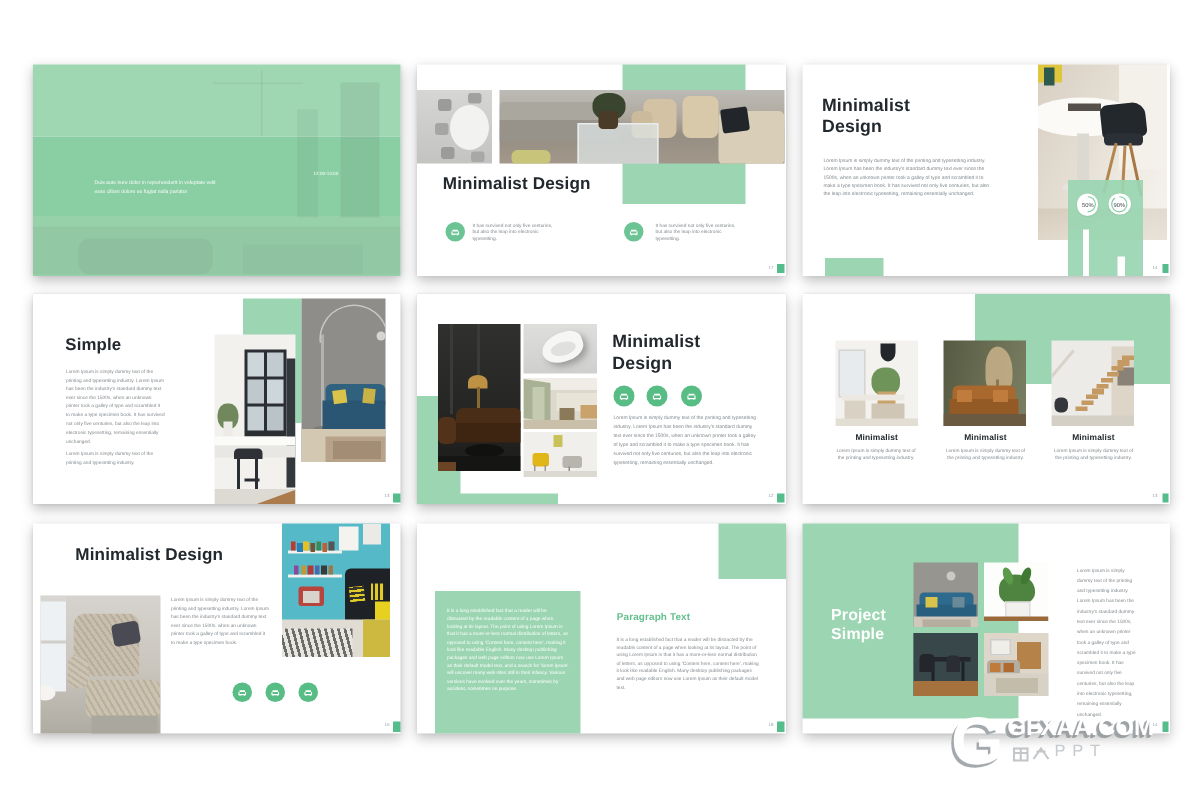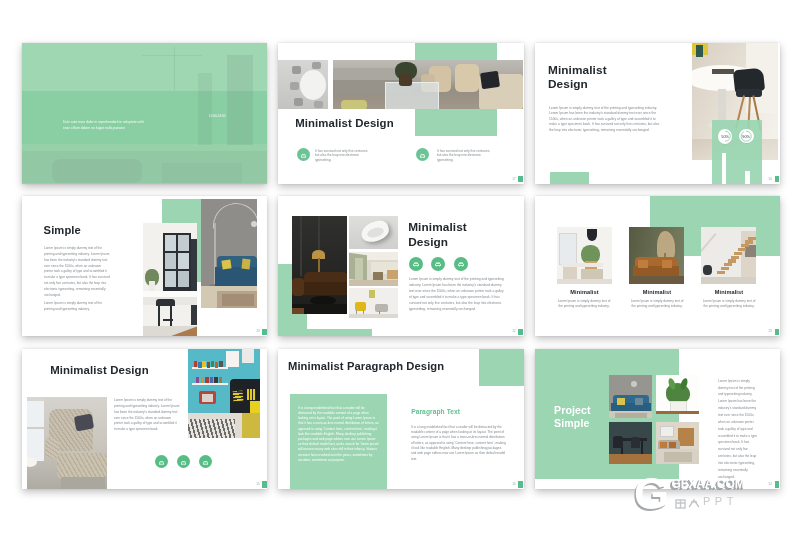--- a/index.html
+++ b/index.html
@@ -301,21 +301,20 @@
           <path d="M5 6h10v3h-10z M3 9h2v4h10v-4h2v6h-2v1h-2v-1h-6v1h-2v-1h-2z" fill="#fff"></path>
         </g>
       </svg></div>
     <div class="pg" style="right:8.2px;top:133.2px">15</div>
     <div class="sq" style="top:132.3px"></div>
   </div>
 <div class="s" style="left:278.4px;top:349.2px">
     <div class="a g" style="left:200.8px;top:0;width:44.5px;height:37.1px"></div>
     <div class="a g" style="left:11.5px;top:44.4px;width:97.2px;height:95.4px"></div>
     <div class="tx" style="left:20px;top:55.5px;width:162px;font-size:6.4px;line-height:10.4px;color:#fff;">It is a long established fact that a reader will be distracted by the readable content of a page when looking at its layout. The point of using Lorem Ipsum is that it has a more-or-less normal distribution of letters, as opposed to using 'Content here, content here', making it look like readable English. Many desktop publishing packages and web page editors now use Lorem Ipsum as their default model text, and a search for 'lorem ipsum' will uncover many web sites still in their infancy. Various versions have evolved over the years, sometimes by accident, sometimes on purpose.</div>
-    <div class="tt" style="left:9.6px;top:11px;font-size:11.2px">Minimalist Paragraph Design</div>
     <div class="tt" style="left:132.8px;top:58.8px;font-size:6.6px;color:#63bf8e">Paragraph Text</div>
     <div class="tx" style="left:132.8px;top:74.5px;width:190px;font-size:6.4px;line-height:10.6px;color:#82888d;">It is a long established fact that a reader will be distracted by the readable content of a page when looking at its layout. The point of using Lorem Ipsum is that it has a more-or-less normal distribution of letters, as opposed to using 'Content here, content here', making it look like readable English. Many desktop publishing packages and web page editors now use Lorem Ipsum as their default model text.</div>
     <div class="pg" style="right:8.2px;top:133.2px">16</div>
     <div class="sq" style="top:132.3px"></div>
   </div>
 <div class="s" style="left:534.7px;top:349.2px">
     <div class="a g" style="left:0;top:0;width:144.1px;height:130.1px"></div>
     <div class="tt" style="left:19.4px;top:54.5px;font-size:10.6px;line-height:13.4px;color:#fff">Project<br>Simple</div>
     <div class="ph" style="left:74.3px;top:25.4px;width:42.9px;height:43.9px;background:#96958f">
       <div class="a" style="left:4px;top:20px;width:36px;height:10px;background:#2e6a8d;border-radius:3px 3px 0 0"></div>
@@ -350,20 +349,20 @@
       <div class="a" style="left:13px;top:20px;width:7px;height:6px;background:#b06a30"></div>
       <div class="a" style="left:0;top:27px;width:43px;height:16px;background:#d8d2c6"></div>
       <div class="a" style="left:8px;top:30px;width:28px;height:10px;background:#c4bcab"></div>
     </div>
     <div class="tx" style="left:183.3px;top:28px;width:80px;font-size:6.4px;line-height:13.7px;color:#82888d;">Lorem Ipsum is simply dummy text of the printing and typesetting industry. Lorem Ipsum has been the industry's standard dummy text ever since the 1500s, when an unknown printer took a galley of type and scrambled it to make a type specimen book. It has survived not only five centuries, but also the leap into electronic typesetting, remaining essentially unchanged.</div>
     <div class="pg" style="right:8.2px;top:133.2px">14</div>
     <div class="sq" style="top:132.3px"></div>
   </div>
 <div class="a" style="left:634px;top:467.5px;font-size:45px;font-weight:bold;color:#fff;
 text-shadow:-1.6px 2px 0 rgba(154,160,164,.9);font-family:'Liberation Sans',sans-serif">G</div>
-<div class="a" style="left:671.5px;top:477.2px;font-size:12px;font-weight:bold;color:#fff;letter-spacing:0px;
+<div class="a" style="left:671.5px;top:477.2px;font-size:16px;font-weight:bold;color:#fff;letter-spacing:0px;
 text-shadow:-2px 2px 0 rgba(150,156,160,.85),-1px 1px 0 rgba(150,156,160,.85)">GFXAA.COM</div>
 <div class="a" style="left:675px;top:495.5px;width:80px;height:12px">
 <svg width="80" height="12" viewBox="0 0 80 12" fill="none" stroke="#c3c7ca" stroke-width="1.4">
 <rect x="1" y="2" width="9" height="8"></rect>
       <path d="M1 5h9M5.5 2v8"></path>
 <path d="M14 9l5-7 5 7M16 4h6"></path>
 </svg></div>
 <div class="a" style="left:703px;top:494.5px;font-size:11px;color:#c6cacd;letter-spacing:4.5px">PPT</div>
 </body></html>

